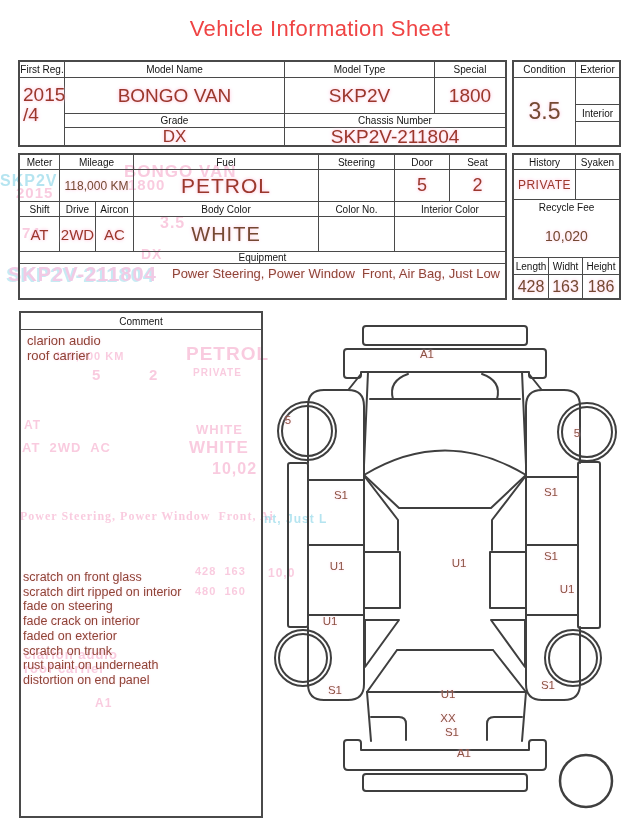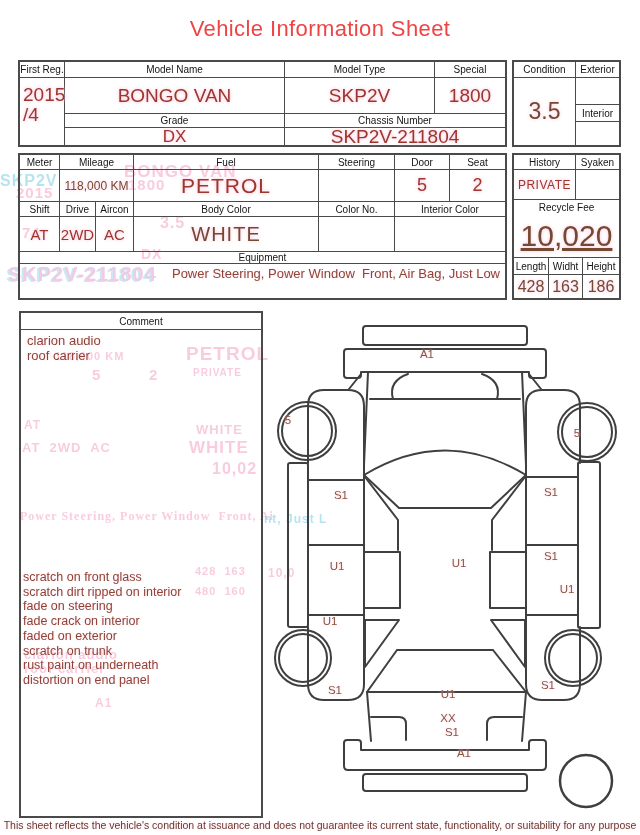--- a/index.html
+++ b/index.html
@@ -128,21 +128,21 @@
 
   <div class="box" style="left:512px;top:153px;width:109px;height:147px;">
     <div class="grid" style="grid-template-columns:62px 1fr;grid-template-rows:15px 1fr;height:44px;">
       <div class="c hdr br bb">History</div>
       <div class="c hdr bb">Syaken</div>
       <div class="c br red" style="font-size:12px;letter-spacing:.5px;">PRIVATE</div>
       <div class="c"></div>
     </div>
     <div class="bt" style="height:58px;box-sizing:border-box;">
       <div class="c hdr" style="height:15px;">Recycle Fee</div>
-      <div class="c brown" style="height:42px;font-size:30px;text-decoration:underline;">10,020</div>
+      <div class="c brown" style="height:42px;font-size:14px;">10,020</div>
     </div>
     <div class="bt grid" style="grid-template-columns:35px 34px 1fr;grid-template-rows:17px 1fr;height:41px;box-sizing:border-box;">
       <div class="c hdr br bb">Length</div>
       <div class="c hdr br bb">Widht</div>
       <div class="c hdr bb">Height</div>
       <div class="c br brown" style="font-size:16px;">428</div>
       <div class="c br brown" style="font-size:16px;">163</div>
       <div class="c brown" style="font-size:16px;">186</div>
     </div>
   </div>
@@ -216,15 +216,14 @@
         <text x="60" y="315" text-anchor="middle" class="dlabel">U1</text>
         <text x="65" y="384" text-anchor="middle" class="dlabel">S1</text>
         <text x="278" y="379" text-anchor="middle" class="dlabel">S1</text>
         <text x="178" y="388" text-anchor="middle" class="dlabel">U1</text>
         <text x="178" y="412" text-anchor="middle" class="dlabel">XX</text>
         <text x="182" y="426" text-anchor="middle" class="dlabel">S1</text>
         <text x="194" y="447" text-anchor="middle" class="dlabel">A1</text>
       </g>
   </svg>
 
-  <div class="abs disclaimer">This sheet reflects the vehicle's condition at issuance and does not guarantee its current state, functionality, or suitability for any purpose</div>
 
 </div>
 
 </body></html>

